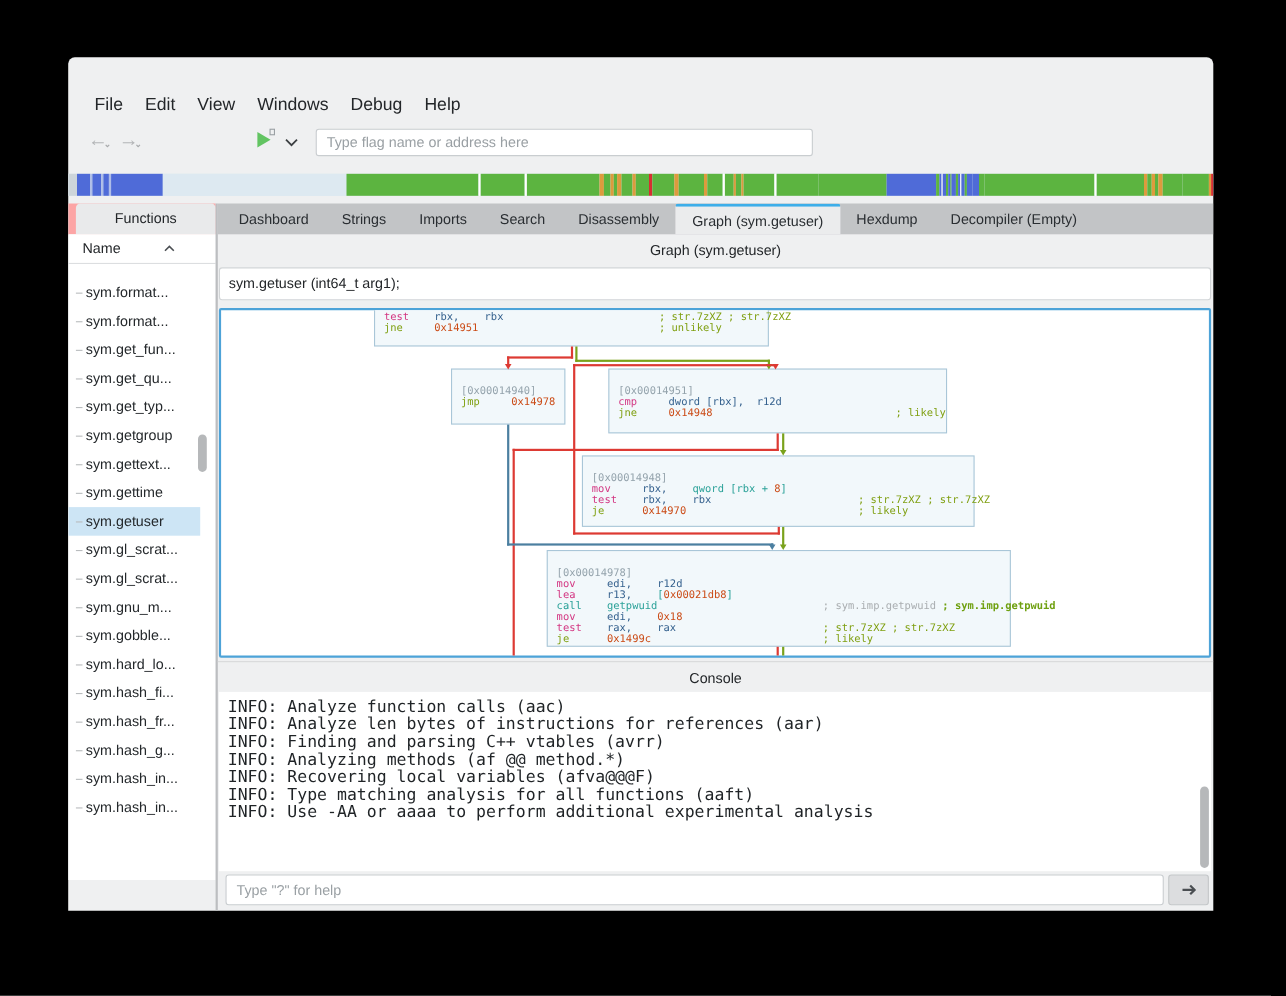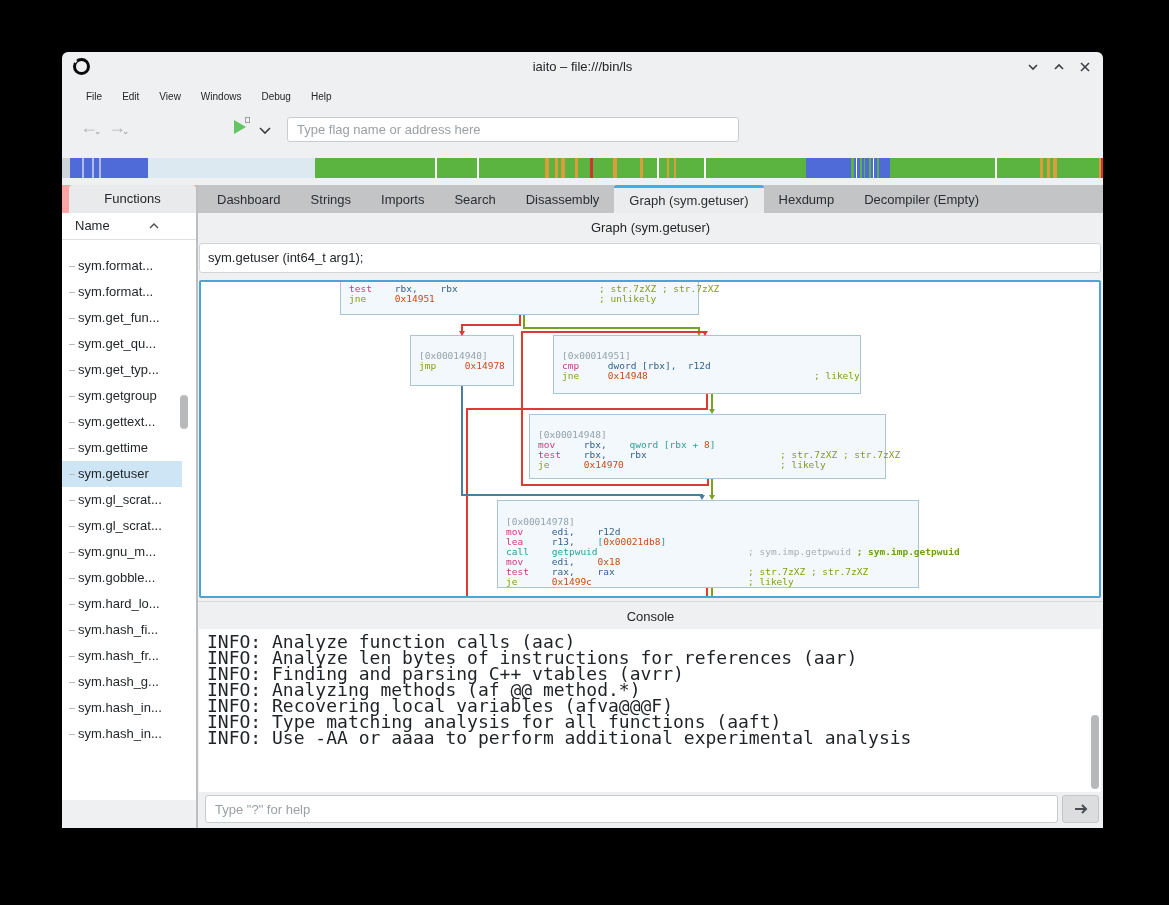--- a/index.html
+++ b/index.html
@@ -11,21 +11,21 @@
   #titlebar{position:absolute;left:0;top:0;width:100%;height:30px;}
   #app-logo{position:absolute;left:11px;top:6px;width:17px;height:17px;border:3.5px solid #0b0b0b;border-radius:50%;}
   #app-logo:before{content:"";position:absolute;left:-4px;top:-2px;width:5px;height:3px;background:#eff0f1;transform:rotate(40deg);}
   #win-title{position:absolute;left:0;top:0;width:100%;height:30px;text-align:center;line-height:30px;
     font-size:13px;color:#232629;}
   .win-ctrl{position:absolute;top:4px;width:24px;height:22px;display:flex;align-items:center;justify-content:center;cursor:pointer;}
   #btn-min{right:58px}#btn-max{right:32px}#btn-close{right:6px}
   .win-ctrl svg{stroke:#3b3f42;stroke-width:1.6;fill:none;}
   
   #menubar{position:absolute;left:0;top:30px;width:100%;height:28px;display:flex;align-items:center;padding-left:14px;}
-  .menu-item{font-size:10px;color:#232629;padding:3px 10px;border-radius:3px;cursor:default;}
+  .menu-item{font-size:16px;color:#232629;padding:3px 10px;border-radius:3px;cursor:default;}
   
   #toolbar{position:absolute;left:0;top:58px;width:100%;height:42px;}
   .nav-arrow{position:absolute;top:6px;width:26px;height:24px;color:#b4b6b8;font-weight:bold;font-size:18px;line-height:22px;text-align:center;}
   .nav-arrow .sub{position:absolute;right:1px;bottom:-3px;font-size:8px;color:#a8aaac;font-weight:bold;}
   #nav-back{left:14px}#nav-fwd{left:42px}
   #play-btn{position:absolute;left:172px;top:9px;width:14px;height:16px;cursor:pointer;}
   #play-btn .tri{position:absolute;left:0;top:1px;width:0;height:0;border-left:12px solid #62c462;border-top:7px solid transparent;border-bottom:7px solid transparent;}
   #play-btn .badge{position:absolute;right:-2px;top:-2px;width:5px;height:6px;border:1px solid #9aa0a4;background:#eff0f1;font-size:5px;}
   #play-chevron{position:absolute;left:196px;top:12px;cursor:pointer;}
   #play-chevron svg{stroke:#3b3f42;stroke-width:1.6;fill:none;}
@@ -72,56 +72,36 @@
   .asm-cmt{position:absolute;top:0;white-space:pre;}
   .tk-pink{color:#d33682}.tk-green{color:#7f9f10}.tk-teal{color:#2aa198}.tk-reg{color:#35618e}
   .tk-num{color:#cb4b16}.tk-mem{color:#2aa198}.tk-cmt{color:#7f9f10}.tk-cmtg{color:#a9adb0}
   .tk-cmtb{color:#6fa010;font-weight:bold}.tk-plain{color:#444}
   .edge{position:absolute;}
   .earrow{position:absolute;width:0;height:0;border-left:3.5px solid transparent;border-right:3.5px solid transparent;}
   
   #console-header{position:absolute;left:0;top:416px;width:905px;height:28px;border-top:1px solid #d7d9da;
     text-align:center;line-height:30px;font-size:13px;color:#232629;}
   #console-log{position:absolute;left:1px;top:444px;width:902px;height:163px;background:#fff;overflow:hidden;
-    font-family:"DejaVu Sans Mono",monospace;font-size:18px;color:#1f2326;}
+    font-family:"DejaVu Sans Mono",monospace;font-size:15px;color:#1f2326;}
   .log-line{padding-left:8px;line-height:16px;white-space:pre;}
   #console-log .pad{height:5px;}
   #log-vscroll{position:absolute;left:893px;top:530px;width:8px;height:74px;background:#b6b8ba;border-radius:4px;cursor:pointer;}
   #console-input{position:absolute;left:7px;top:610px;width:853px;height:28px;border:1px solid #c9cdd0;border-radius:3px;
     background:#fff;font-size:13px;padding:0 9px;color:#232629;outline:none;font-family:"Liberation Sans",sans-serif;}
   #console-input::placeholder{color:#9aa0a4;}
   #console-send{position:absolute;left:864px;top:610px;width:37px;height:28px;background:#dcdddf;border:1px solid #c4c7c9;
     border-radius:3px;display:flex;align-items:center;justify-content:center;cursor:pointer;}
   #console-send svg{stroke:#4a4e52;stroke-width:2;fill:none;}
 </style>
 </head>
 <body>
 
 <div id="window">
 
-  <div id="titlebar">
-    <div id="app-logo"></div>
-    <div id="win-title">iaito – file:///bin/ls</div>
-    <div class="win-ctrl" id="btn-min">
-      <svg width="12" height="12">
-          <polyline points="2,4 6,8 10,4"></polyline>
-        </svg>
-    </div>
-    <div class="win-ctrl" id="btn-max">
-      <svg width="12" height="12">
-          <polyline points="2,8 6,4 10,8"></polyline>
-        </svg>
-    </div>
-    <div class="win-ctrl" id="btn-close">
-      <svg width="12" height="12">
-          <line x1="2" y1="2" x2="10" y2="10"></line>
-          <line x1="10" y1="2" x2="2" y2="10"></line>
-        </svg>
-    </div>
-  </div>
 
   <div id="menubar">
       <div class="menu-item">File</div>
       <div class="menu-item">Edit</div>
       <div class="menu-item">View</div>
       <div class="menu-item">Windows</div>
       <div class="menu-item">Debug</div>
       <div class="menu-item">Help</div>
     </div>
 

